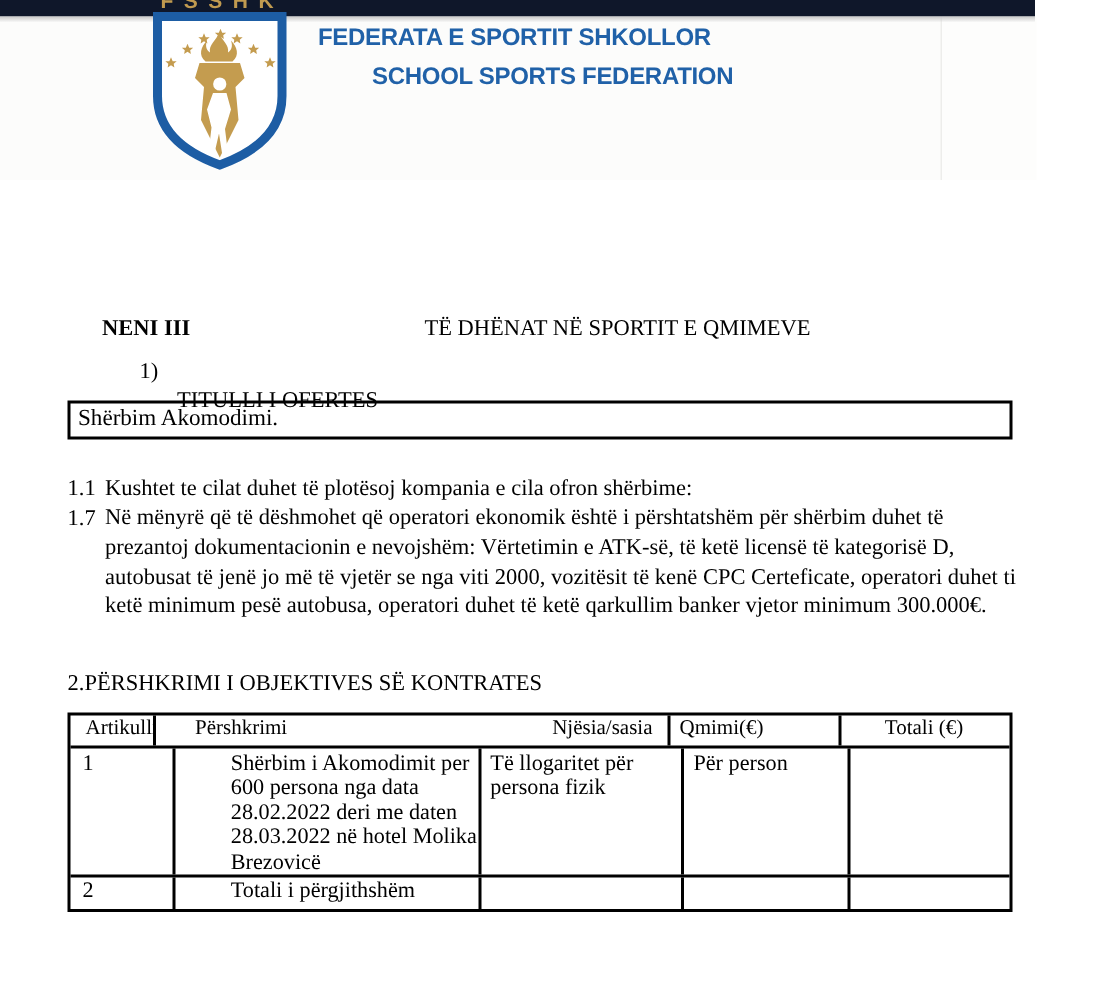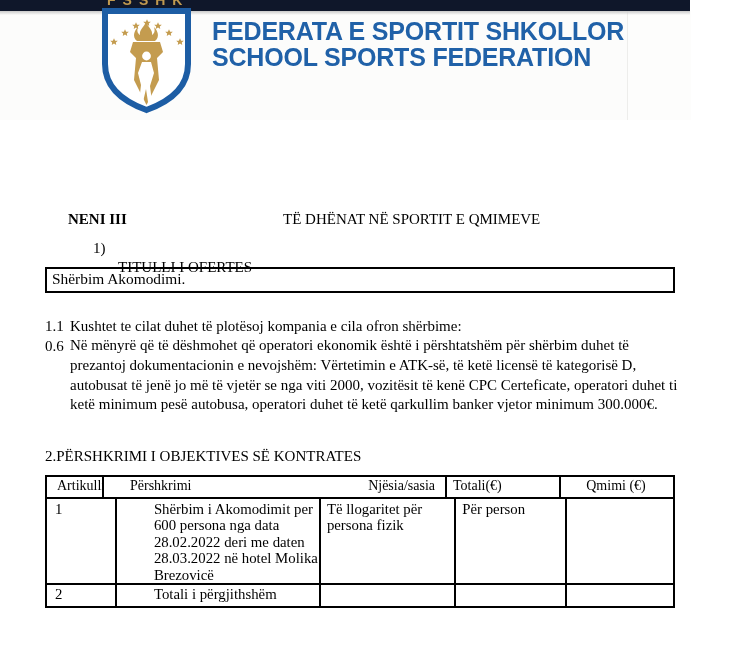--- a/index.html
+++ b/index.html
@@ -11,23 +11,23 @@
   .photo{position:absolute;left:0;top:0;width:690px;height:120px;background:#fcfcfb;}
   .photo-right{position:absolute;left:627px;top:11px;width:63px;height:109px;background:#fdfdfc;border-left:1px solid #ededeb;}
   .topbar{position:absolute;left:0;top:0;width:690px;height:11px;background:#0f172a;overflow:hidden;}
   .topbar-shadow{position:absolute;left:0;top:11px;width:690px;height:4px;
     background:linear-gradient(#c9c9c9,rgba(255,255,255,0));}
   .banner-text{position:absolute;left:107px;top:-8px;
     font-family:"Liberation Sans",sans-serif;font-weight:bold;font-size:14px;
     letter-spacing:7px;color:#c09a50;}
   .shield{position:absolute;left:99px;top:8px;}
   .org-line{position:absolute;left:212px;font-family:"Liberation Sans",sans-serif;
-    font-weight:bold;color:#2061a8;font-size:25px;letter-spacing:-0.2px;white-space:nowrap;}
+    font-weight:bold;color:#2061a8;font-size:16px;letter-spacing:-0.2px;white-space:nowrap;}
   .org-line.l1{top:17px;}
-  .org-line.l2{top:43px;}
+  .org-line.l2{top:43px;margin-left:36px;}
   
   .abs{position:absolute;font-size:15px;line-height:20px;white-space:nowrap;}
   .bold{font-weight:bold;}
   .prewrap{white-space:pre;line-height:19.8px;}
   .offer-box{position:absolute;left:45px;top:267px;width:630px;height:26px;
     box-sizing:border-box;border:2px solid #000;}
   .offer-box span{display:block;padding:1px 0 0 5px;font-size:15.4px;white-space:nowrap;}
   
   .tbl{position:absolute;left:45px;top:475px;width:630px;box-sizing:border-box;
     border:2px solid #000;font-size:14.8px;line-height:16.4px;}
@@ -102,37 +102,37 @@
   <div class="abs" style="left:93px;top:238px;">1)</div>
   <div class="abs" style="left:118px;top:238px;margin-top:19px;">TITULLI I OFERTES</div>
 
   <div class="offer-box">
     <span>Shërbim Akomodimi.</span>
   </div>
 
   <div class="abs" style="left:45px;top:316px;">1.1</div>
   <div class="abs" style="left:70px;top:316px;">Kushtet te cilat duhet të plotësoj kompania e cila ofron shërbime:</div>
 
-  <div class="abs" style="left:45px;top:336px;">0.6</div>
+  <div class="abs" style="left:45px;top:336px;">1.7</div>
   <div class="abs prewrap" style="left:70px;top:336px;">Në mënyrë që të dëshmohet që operatori ekonomik është i përshtatshëm për shërbim duhet të
 prezantoj dokumentacionin e nevojshëm: Vërtetimin e ATK-së, të ketë licensë të kategorisë D,
 autobusat të jenë jo më të vjetër se nga viti 2000, vozitësit të kenë CPC Certeficate, operatori duhet ti
 ketë minimum pesë autobusa, operatori duhet të ketë qarkullim banker vjetor minimum 300.000€.</div>
 
   <div class="abs" style="left:45px;top:446px;">2.PËRSHKRIMI I OBJEKTIVES SË KONTRATES</div>
 
   <div class="tbl">
     <div class="trow hrow">
       <div class="tcell c-num-h">Artikulli</div>
       <div class="tcell c-merged h-merged">
         <span class="left">Përshkrimi</span>
         <span class="right">Njësia/sasia</span>
       </div>
-      <div class="tcell c-price-h">Totali(€)</div>
-      <div class="tcell c-total-h">Qmimi (€)</div>
+      <div class="tcell c-price-h">Qmimi(€)</div>
+      <div class="tcell c-total-h">Totali (€)</div>
     </div>
 
     <div class="trow r1">
       <div class="tcell c-num rowcell-pad">1</div>
       <div class="tcell c-desc rowcell-pad">Shërbim i Akomodimit per
 600 persona nga data
 28.02.2022 deri me daten
 28.03.2022 në hotel Molika
 Brezovicë</div>
       <div class="tcell c-unit rowcell-pad">Të llogaritet për

